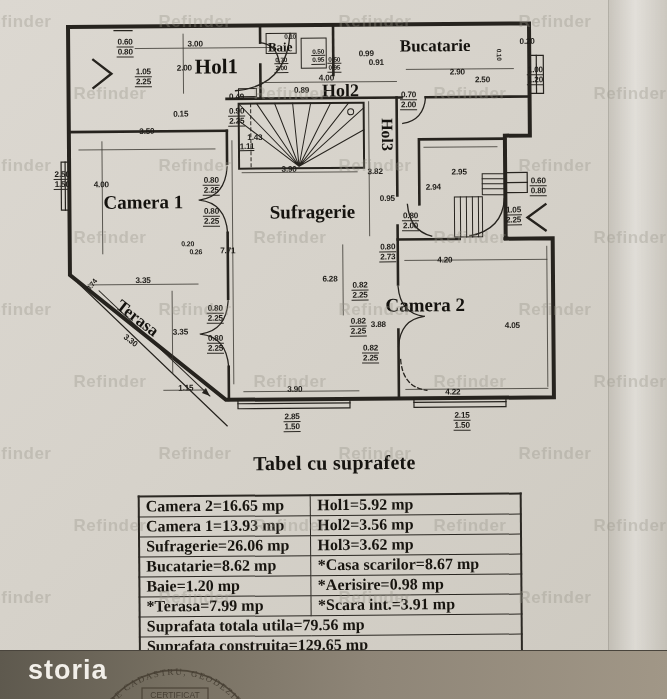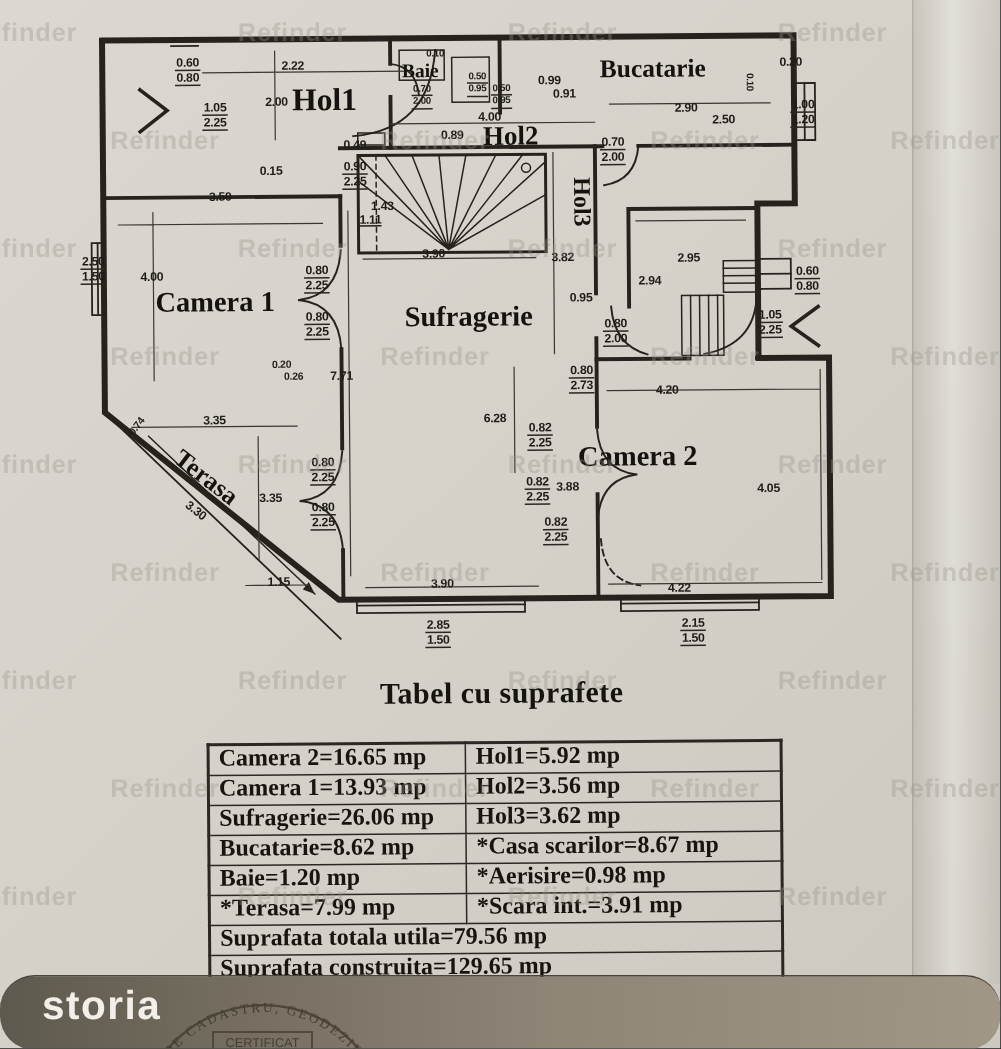--- a/index.html
+++ b/index.html
@@ -23,21 +23,21 @@
         font:700 20px "Liberation Serif",serif;color:#161410;letter-spacing:.3px;}
   table.area{position:absolute;left:136px;top:494px;width:384px;border-collapse:collapse;
         border:2.4px solid #2b2823;}
   table.area td{border:1.7px solid #2b2823;font:600 16px "Liberation Serif",serif;color:#181510;
         padding:0 6px;height:19px;line-height:1.05;white-space:nowrap;}
   .wm-layer{position:absolute;left:0;top:0;width:667px;height:650px;pointer-events:none;z-index:40;}
   .wm{position:absolute;font:600 17px "Liberation Sans",sans-serif;color:rgba(150,146,136,.34);
         letter-spacing:.5px;transform:translate(-50%,-50%);white-space:nowrap;}
   .band{position:absolute;left:0;top:650px;width:667px;height:49px;z-index:60;
         background:linear-gradient(92deg,#5e594e 0%,#766f61 25%,#8e8577 55%,#a19787 100%);
-        border-top:1px solid #49443c;border-radius:23px;}
+        border-top:1px solid #49443c;}
   .storia{position:absolute;left:28px;top:4px;font:700 27px "Liberation Sans",sans-serif;
         color:#f2efe9;letter-spacing:1px;}
   svg.stamp{position:absolute;left:98px;top:1px;opacity:.88;}
 </style>
 </head>
 <body>
 
 <div class="page">
   <div class="paper-edge"></div>
 
@@ -135,21 +135,21 @@
         <div class="room" style="left: 437px; top: 47px; font-size: 17px;">Bucatarie</div>
         <div class="room" style="left: 388px; top: 135px; font-size: 16px; transform: translate(-50%, -50%) rotate(90deg);">Hol3</div>
         <div class="room" style="left: 144px; top: 201px; font-size: 19px;">Camera 1</div>
         <div class="room" style="left: 313px; top: 212px; font-size: 19px;">Sufragerie</div>
         <div class="room" style="left: 425px; top: 306px; font-size: 19px;">Camera 2</div>
         <div class="room" style="left: 137px; top: 317px; font-size: 17px; transform: translate(-50%, -50%) rotate(38deg);">Terasa</div>
         <div class="dim" style="left: 127px; top: 46px;">
           <span class="t">0.60</span>
           <span class="b">0.80</span>
         </div>
-        <div class="dim" style="left: 197px; top: 43px;">2.22</div>
+        <div class="dim" style="left: 197px; top: 43px;">3.00</div>
         <div class="dim" style="left: 186px; top: 67px;">2.00</div>
         <div class="dim" style="left: 145px; top: 76px;">
           <span class="t">1.05</span>
           <span class="b">2.25</span>
         </div>
         <div class="dim" style="left: 238px; top: 96px;">0.49</div>
         <div class="dim" style="left: 182px; top: 113px;">0.15</div>
         <div class="dim" style="left: 238px; top: 116px;">
           <span class="t">0.90</span>
           <span class="b">2.25</span>

